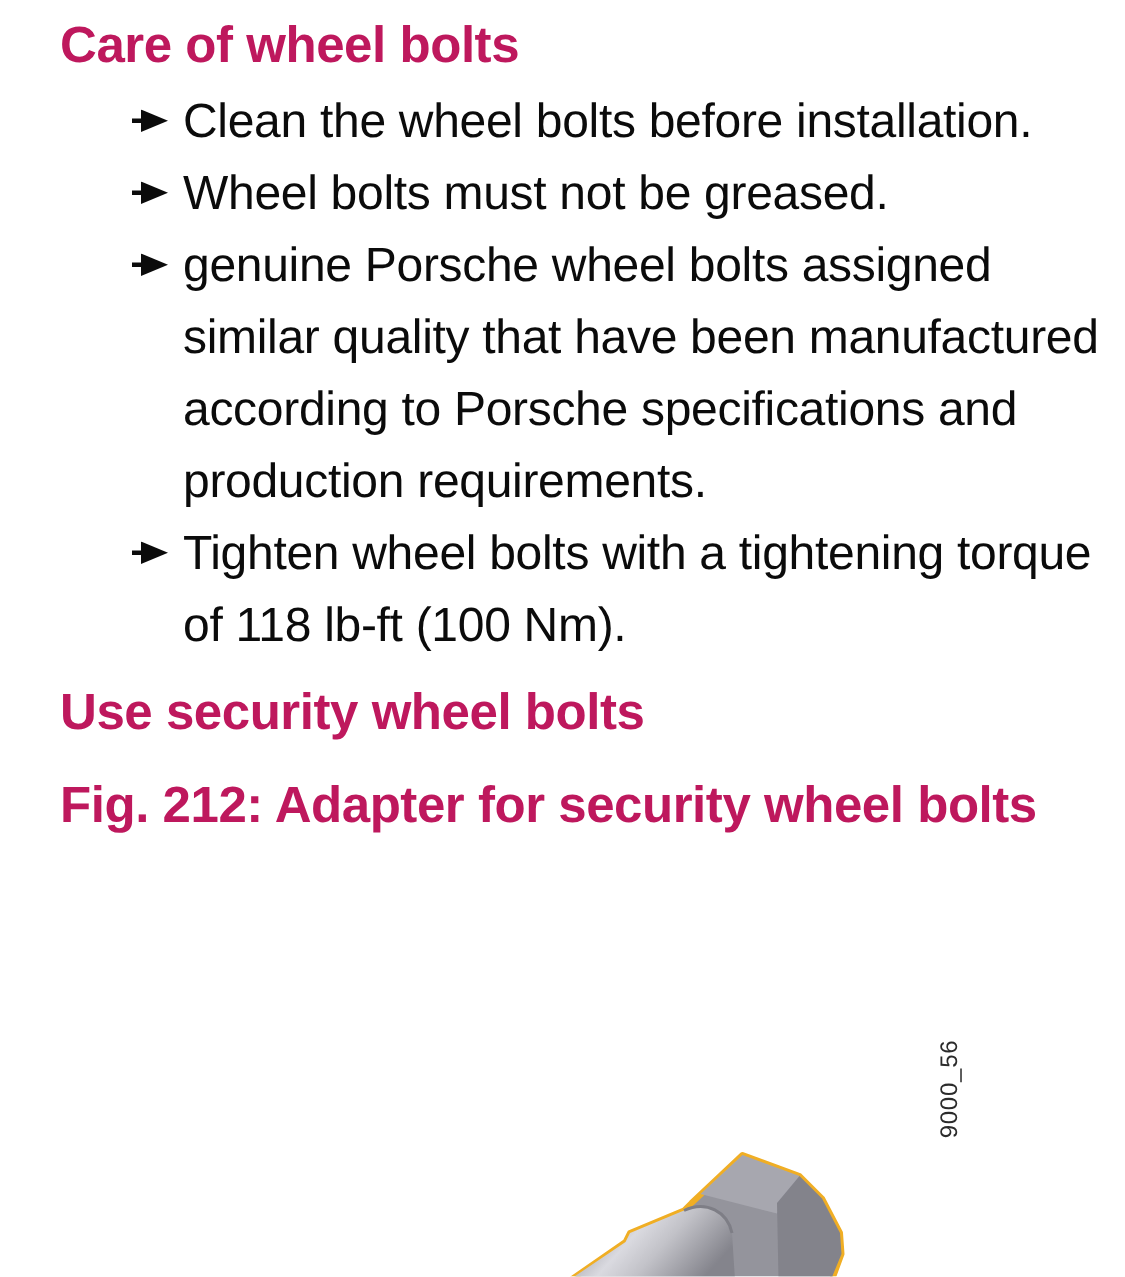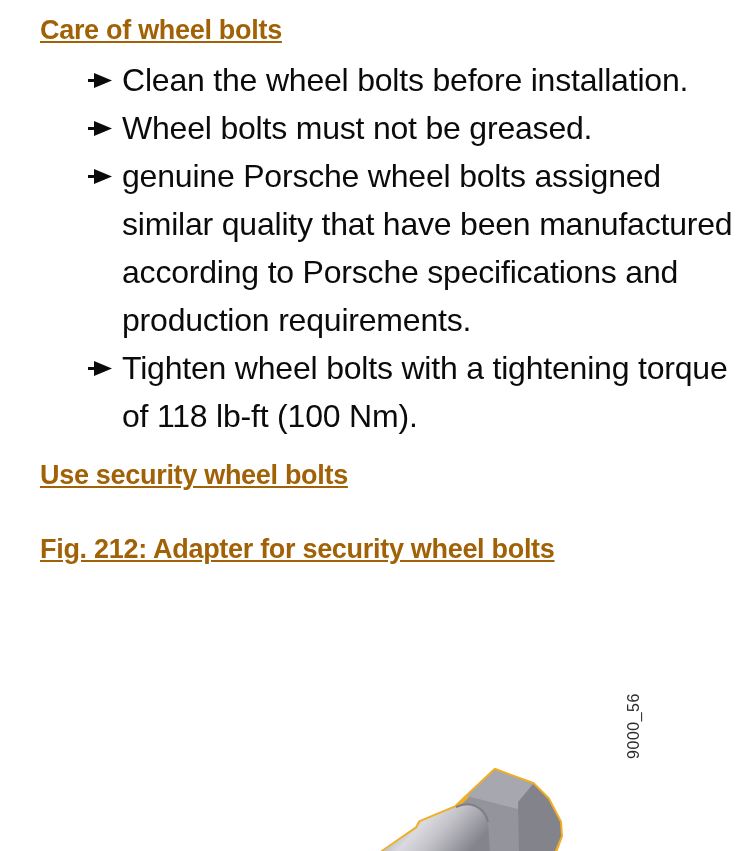--- a/index.html
+++ b/index.html
@@ -20,31 +20,30 @@
     inset: 0;
     background: #ffffff;
   }
   .content {
     position: absolute;
     left: 40px;
     top: 0;
     width: 680px;
   }
   .heading {
-    font-size: 27px;
+    font-size: 34px;
     font-weight: bold;
     line-height: 34px;
     letter-spacing: -0.3px;
     margin: 0;
-    color: #a16207;
-    text-decoration: underline;
+    color: #be185d;
   }
   .heading.care { margin: 13px 0 9px 0; }
   .heading.use  { margin: 18px 0 0 0; }
-  .heading.fig  { margin: 40px 0 0 0; }
+  .heading.fig  { margin: 28px 0 0 0; }
 
   ul.bullets {
     list-style: none;
     margin: 0;
     padding: 0;
   }
   ul.bullets li {
     position: relative;
     padding-left: 82px;
   }

